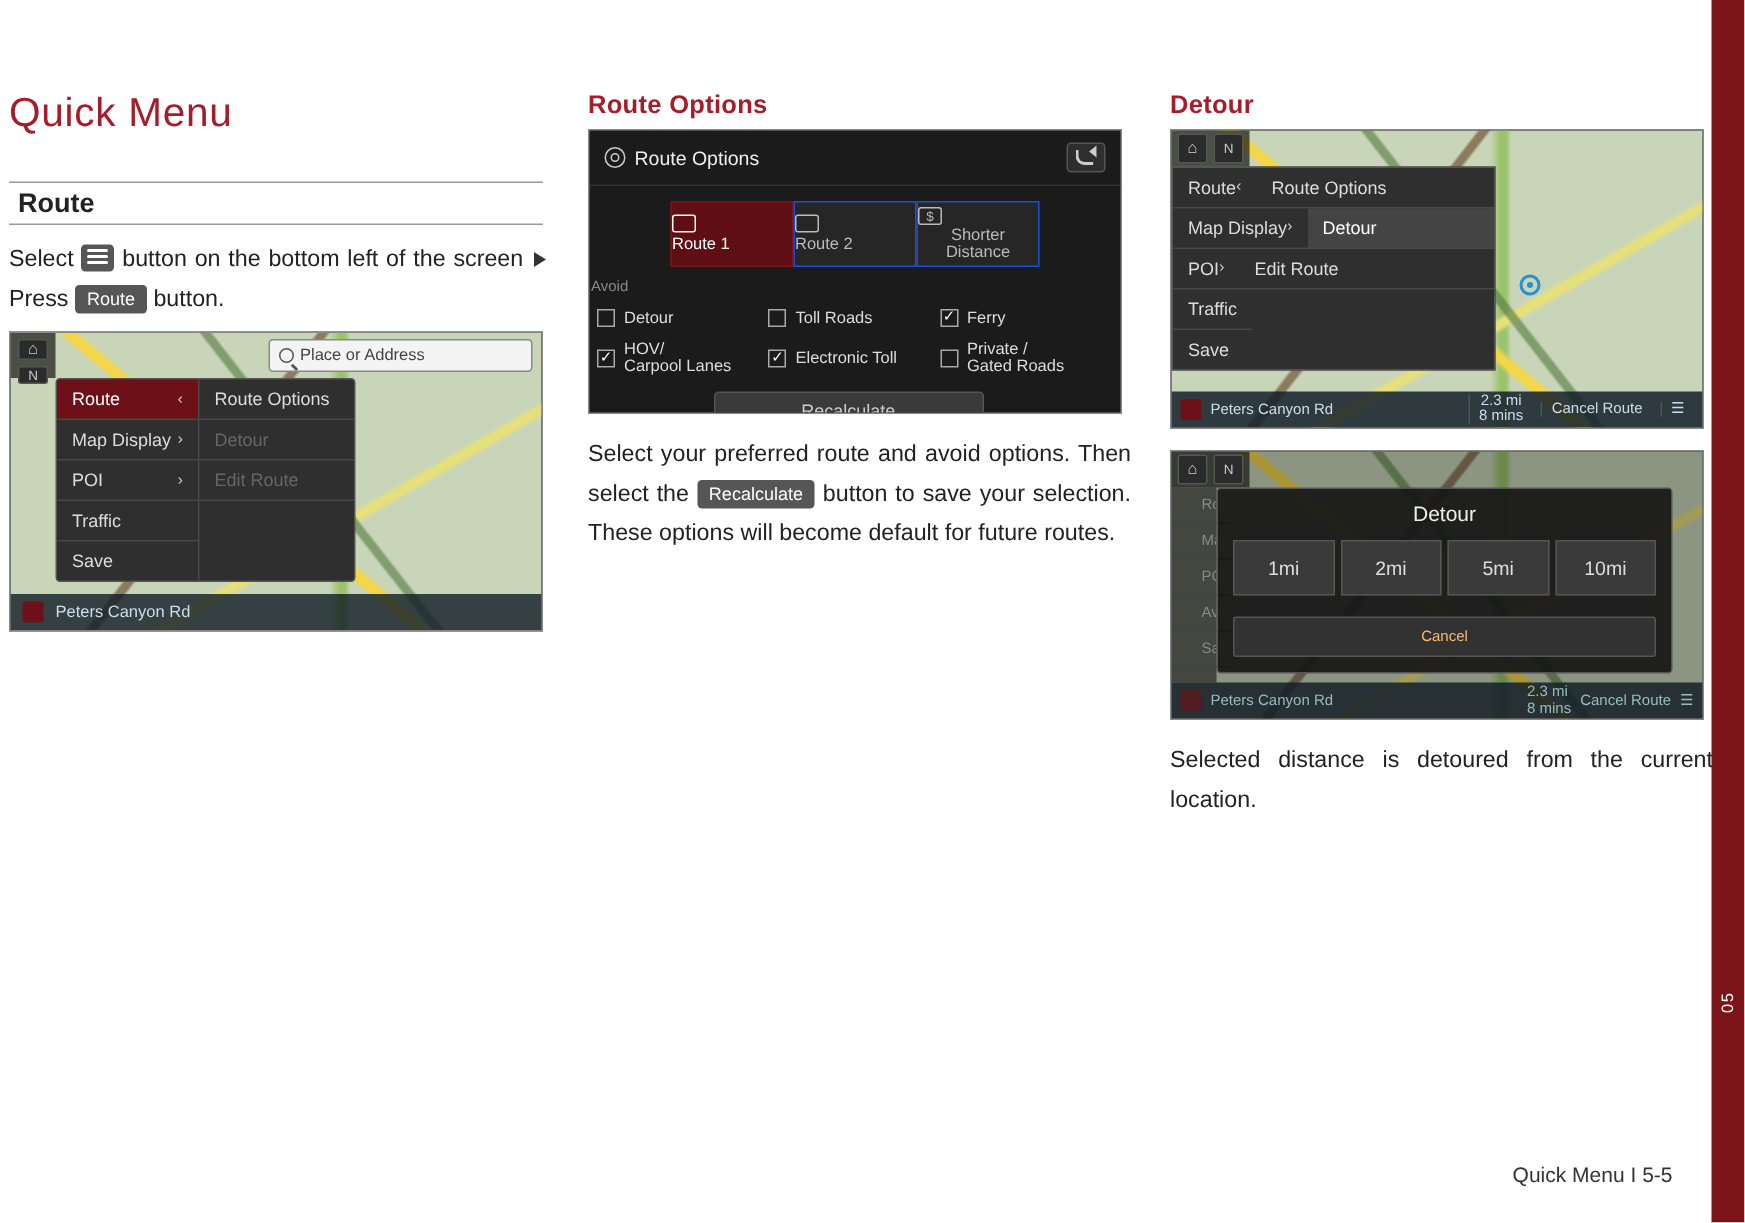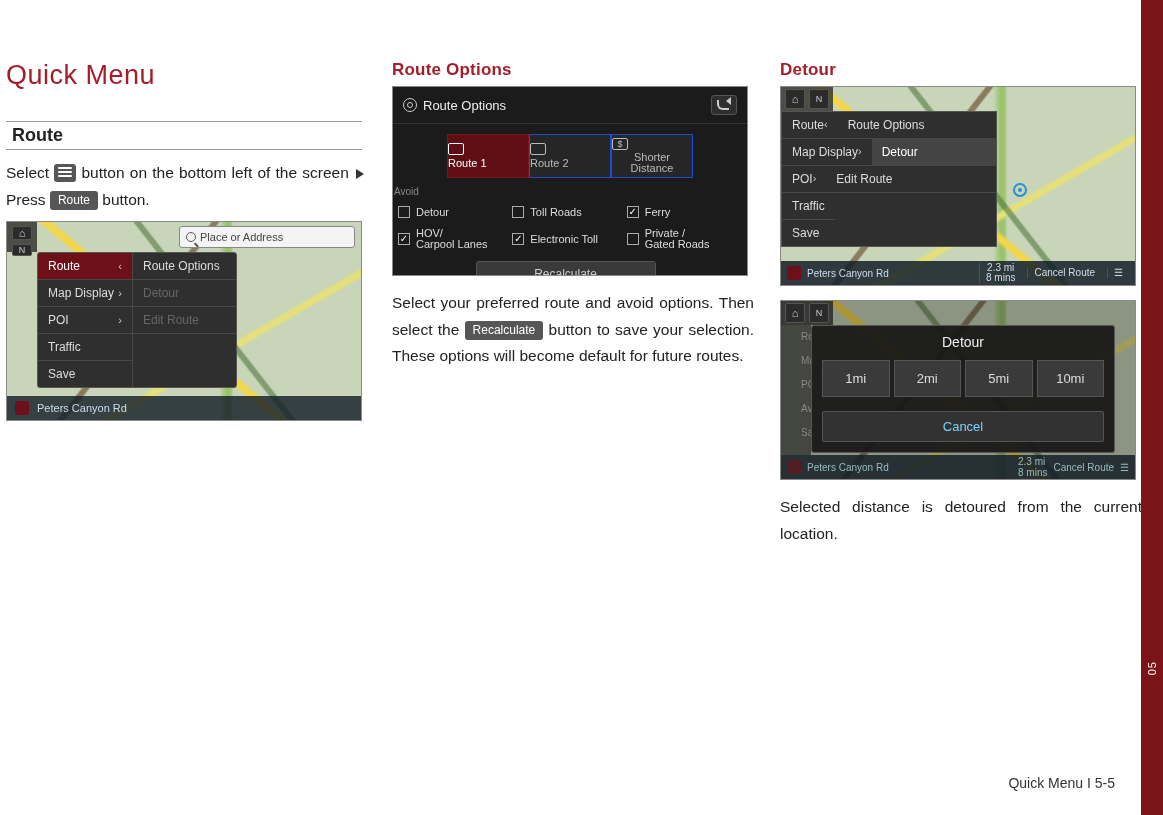--- a/index.html
+++ b/index.html
@@ -200,21 +200,21 @@
   
   .shot4 { height: 180px; }
   .s4-modal {
     position:absolute; left:30px; right:20px; top:24px;
     background: rgba(22,22,22,.92); border:1px solid #555; border-radius:3px;
     padding: 8px 10px 10px;
   }
   .s4-title { text-align:center; color:#eee; font-size:14px; margin-bottom:10px;}
   .s4-row { display:flex; gap:4px; margin-bottom:14px;}
   .s4-btn { flex:1; background:#3a3a3a; border:1px solid #555; color:#ddd; text-align:center; padding:10px 16px; font-size:13px;}
-  .s4-cancel { background:#323232; border:1px solid #555; color:#7dd3fc; text-align:center; padding:7px 0; font-size:13px; border-radius:2px;}
+  .s4-cancel { background:#323232; border:1px solid #555; color:#fdba74; text-align:center; padding:7px 0; font-size:10px; border-radius:2px;}
   .s4-left {
     position:absolute; left:0; top:24px; width:30px; bottom:24px;
     background: rgba(20,20,20,.6);
     display:flex; flex-direction:column;
   }
   .s4-left div { color:#888; font-size:10px; padding:6px 20px; border-bottom:1px solid #444;}
   .s4-bottom {
     position:absolute; left:0; bottom:0; width:100%;
     height: 24px; background: rgba(20,30,40,.85);
     display:flex; align-items:center; gap:6px; padding:0 6px; color:#9bb; font-size:10px;

